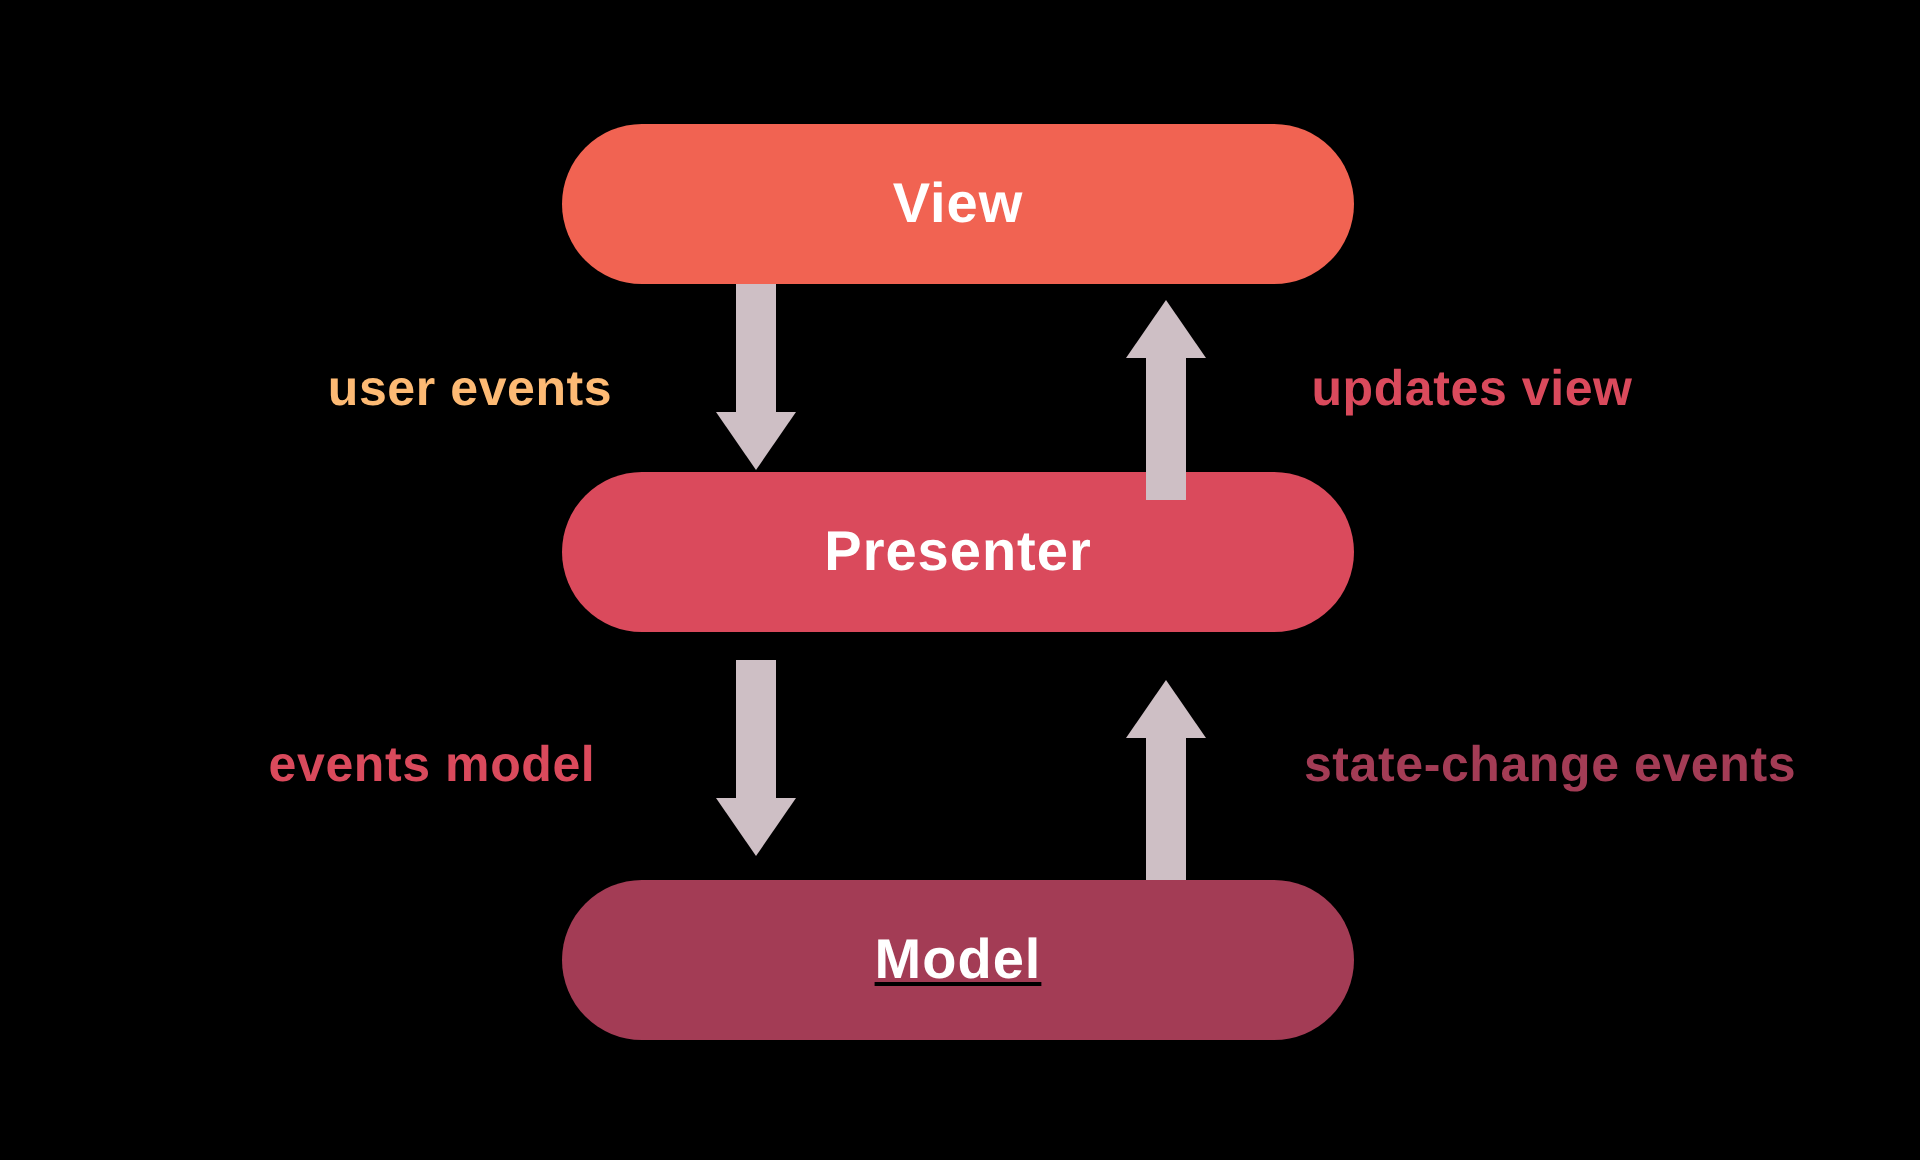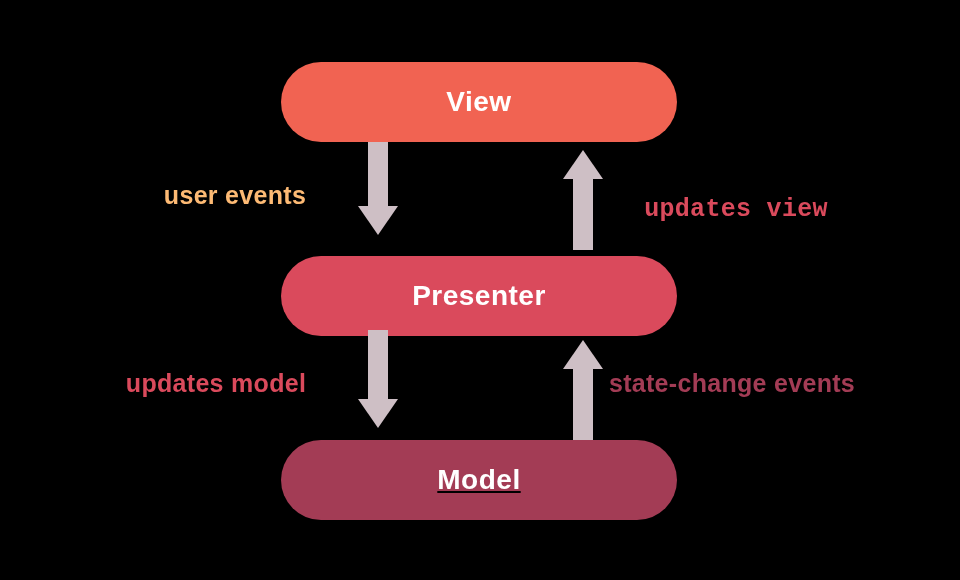--- a/index.html
+++ b/index.html
@@ -22,21 +22,21 @@
     align-items: center;
     justify-content: center;
   }
   .node-label {
     color: #ffffff;
     font-size: 28px;
     font-weight: bold;
     letter-spacing: 0.5px;
   }
   .node-view      { top: 62px;  }
-  .node-presenter { top: 256px; text-align: center; }
+  .node-presenter { top: 236px; text-align: center; }
   .node-model     { top: 440px; text-decoration: underline; }
 
   .arrow { position: absolute; width: 40px; }
   .arrow .shaft {
     position: absolute;
     left: 10px;
     width: 20px;
   }
   .arrow .head {
     position: absolute;
@@ -65,23 +65,23 @@
 
   .edge-label {
     position: absolute;
     transform: translate(-50%, -50%);
     font-size: 25px;
     font-weight: bold;
     white-space: nowrap;
     letter-spacing: 0.3px;
   }
   .label-user-events    { left: 235px; top: 195px; }
-  .label-updates-view   { left: 736px; top: 209px; font-family: Liberation Mono, monospace; }
+  .label-updates-view   { left: 736px; top: 195px; }
   .label-updates-model  { left: 216px; top: 383px; }
-  .label-state-change   { left: 732px; top: 383px; }
+  .label-state-change   { left: 775px; top: 383px; }
 </style>
 </head>
 <body>
 
 <div class="canvas" style="background: rgb(0, 0, 0);">
 
   <div class="node node-view" style="background: rgb(241, 99, 82);">
     <span class="node-label" style="color: rgb(255, 255, 255);">View</span>
   </div>
 
@@ -110,16 +110,16 @@
 
   <div class="arrow arrow-d">
     <div class="head" style="border-bottom-color: rgb(206, 191, 197);"></div>
     <div class="shaft" style="background: rgb(206, 191, 197);"></div>
   </div>
 
   <span class="edge-label label-user-events" style="color: #fdba74;">user events</span>
 
   <span class="edge-label label-updates-view" style="color: rgb(218, 74, 92);">updates view</span>
 
-  <span class="edge-label label-updates-model" style="color: rgb(218, 74, 92);">updates model</span>
+  <span class="edge-label label-updates-model" style="color: rgb(218, 74, 92);">events model</span>
 
   <span class="edge-label label-state-change" style="color: rgb(163, 60, 85);">state-change events</span>
 </div>
 
 </body></html>

